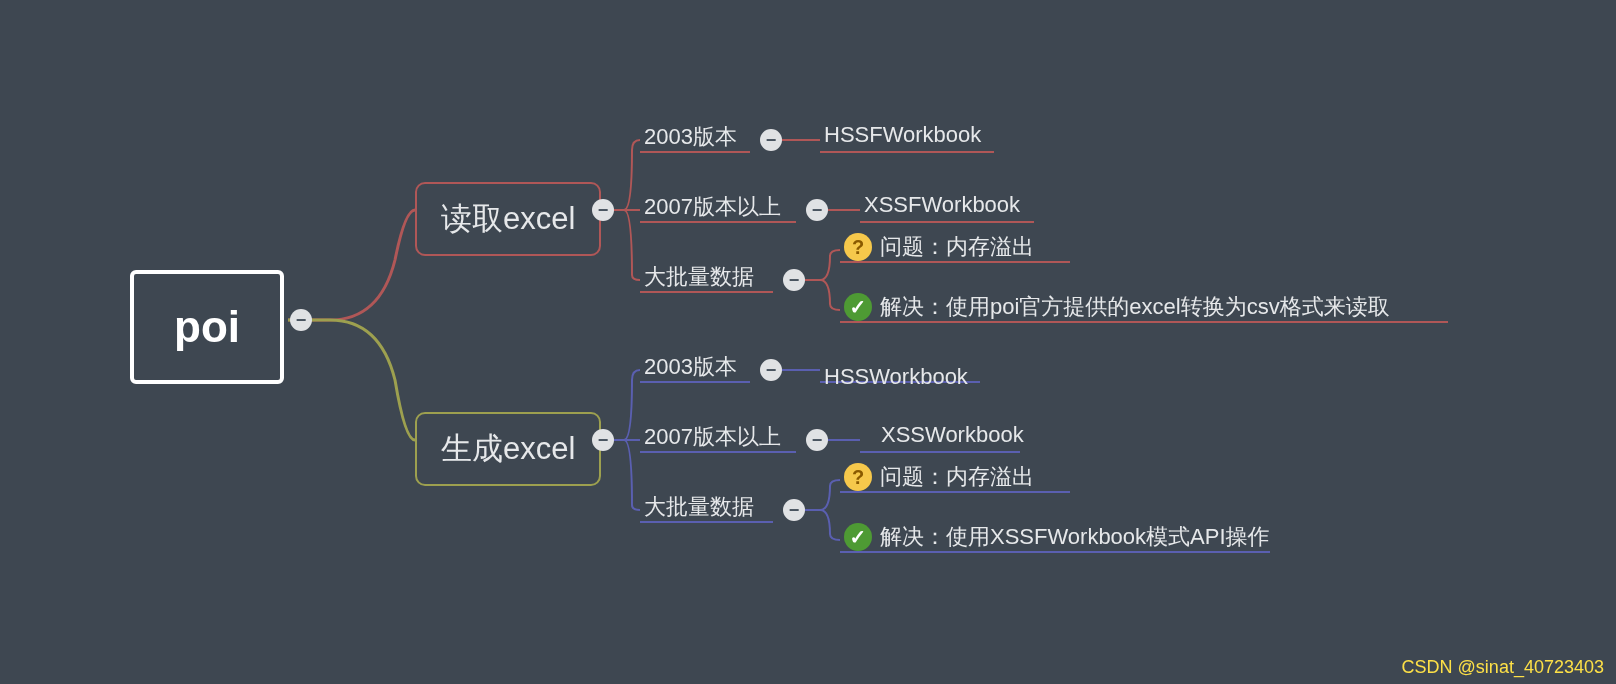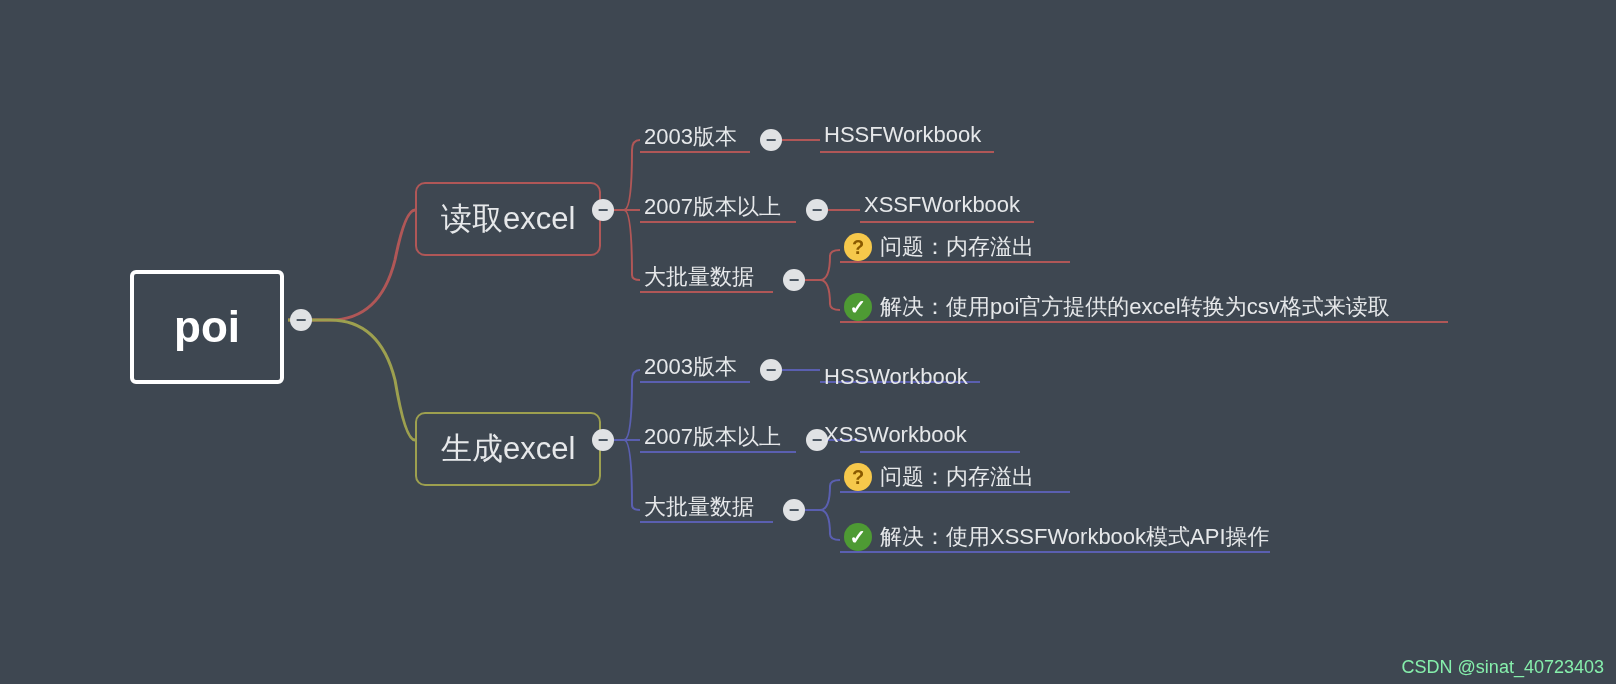--- a/index.html
+++ b/index.html
@@ -72,21 +72,21 @@
     color: #8a5a00;
   }
   .icon.check {
     background: #4e9a34;
     color: #ffffff;
   }
   .watermark {
     position: absolute;
     bottom: 6px;
     right: 12px;
-    color: #86efac;
+    color: #fde047;
     font-size: 18px;
     font-family: Arial, sans-serif;
   }
 </style>
 </head>
 <body>
 
 <svg class="connectors">
 
   <path d="M 288 320 L 330 320 Q 380 320 395 260 Q 405 210 415 210" stroke="#b05757" stroke-width="3" fill="none"></path>
@@ -179,21 +179,21 @@
 </div>
 <div class="toggle" style="left:760px; top:359px;">−</div>
 <div class="node" style="left:824px; top:364px;">
   <span>HSSWorkbook</span>
 </div>
 
 <div class="node" style="left:644px; top:422px;">
   <span>2007版本以上</span>
 </div>
 <div class="toggle" style="left:806px; top:429px;">−</div>
-<div class="node" style="left:824px; top:422px;">
+<div class="node" style="left:881px; top:422px;">
   <span>XSSWorkbook</span>
 </div>
 
 <div class="node" style="left:644px; top:492px;">
   <span>大批量数据</span>
 </div>
 <div class="toggle" style="left:783px; top:499px;">−</div>
 
 <div class="node" style="left:844px; top:462px;">
   <span class="icon question">?</span>

